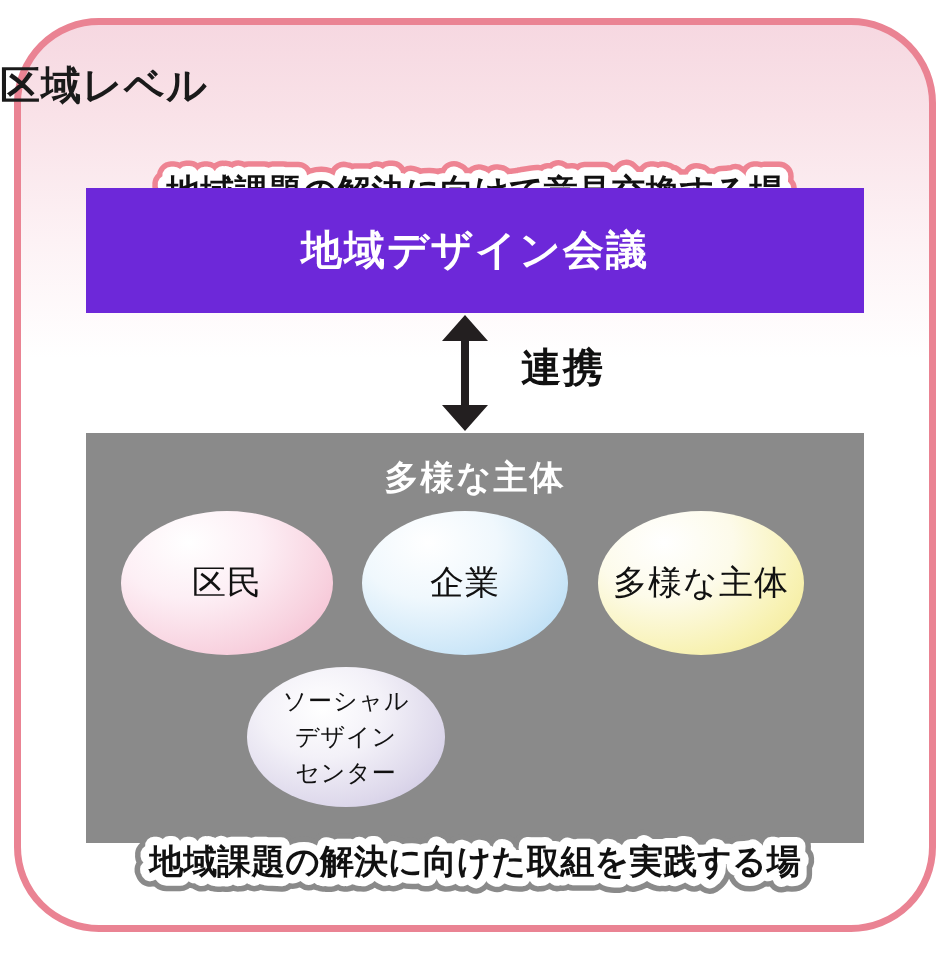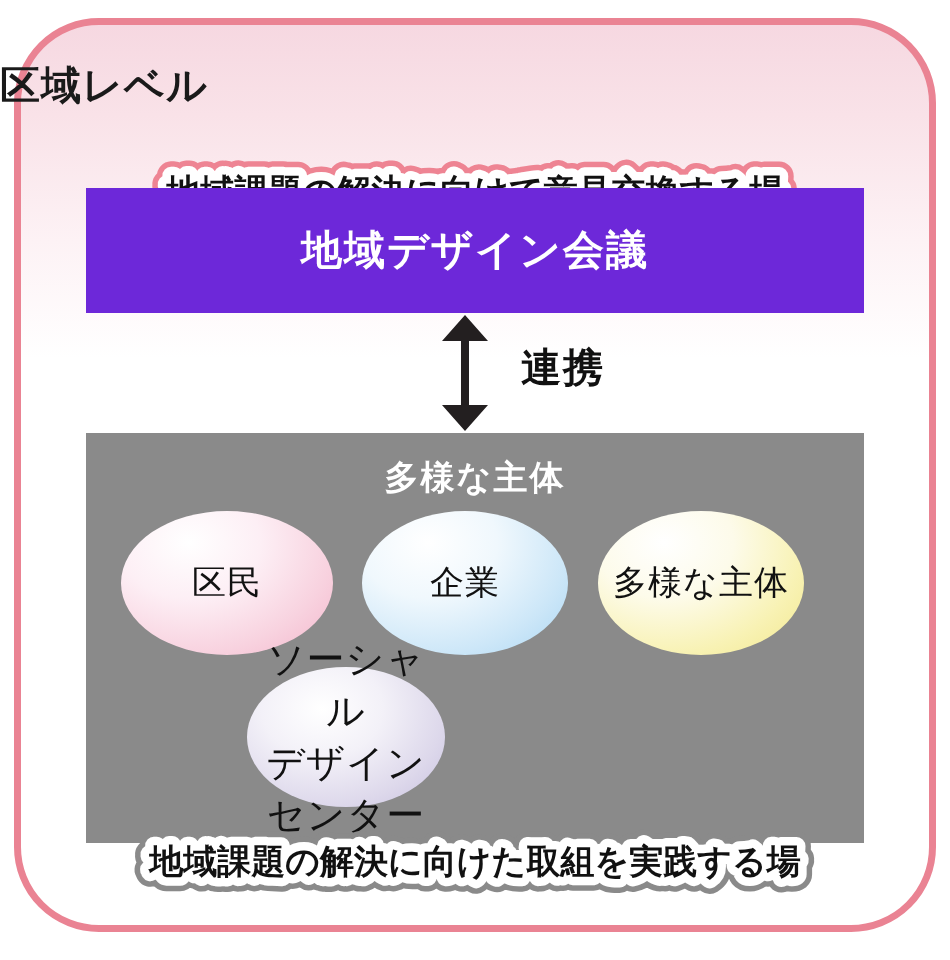--- a/index.html
+++ b/index.html
@@ -32,21 +32,21 @@
   .actors-heading{position:absolute;left:0;top:455px;width:950px;text-align:center;
                   color:#ffffff;font-size:34px;font-weight:bold;letter-spacing:2px;}
 
   .ellipse{position:absolute;border-radius:50%;display:flex;align-items:center;justify-content:center;
            font-size:34px;font-weight:normal;color:#111111;text-align:center;letter-spacing:1px;}
   .e-pink  {background:radial-gradient(ellipse at 32% 22%,#ffffff 0%,#FDEFF5 35%,#F8D2DF 70%,#F3B5CB 100%);}
   .e-blue  {background:radial-gradient(ellipse at 32% 22%,#ffffff 0%,#F0F8FD 35%,#CDE7F8 70%,#ABD6F3 100%);}
   .e-yellow{background:radial-gradient(ellipse at 32% 22%,#ffffff 0%,#FDFBEA 35%,#F8F2B4 70%,#F2E78C 100%);}
   .e-purple{background:radial-gradient(ellipse at 38% 30%,#ffffff 0%,#F3F1F8 35%,#DDD8EB 70%,#C6BFDF 100%);}
   .e-green {background:radial-gradient(ellipse at 32% 22%,#ffffff 0%,#F2F8F3 35%,#DCEBDF 70%,#C7DFCD 100%);}
-  .ellipse.multiline{font-size:38px;line-height:52px;white-space:pre-line;justify-content:flex-end;}
+  .ellipse.multiline{font-size:24px;line-height:36px;white-space:pre-line;}
 </style>
 </head>
 <body>
 
 <div class="canvas">
 
   <div class="frame"></div>
 
   <div class="page-title">区域レベル</div>
 

